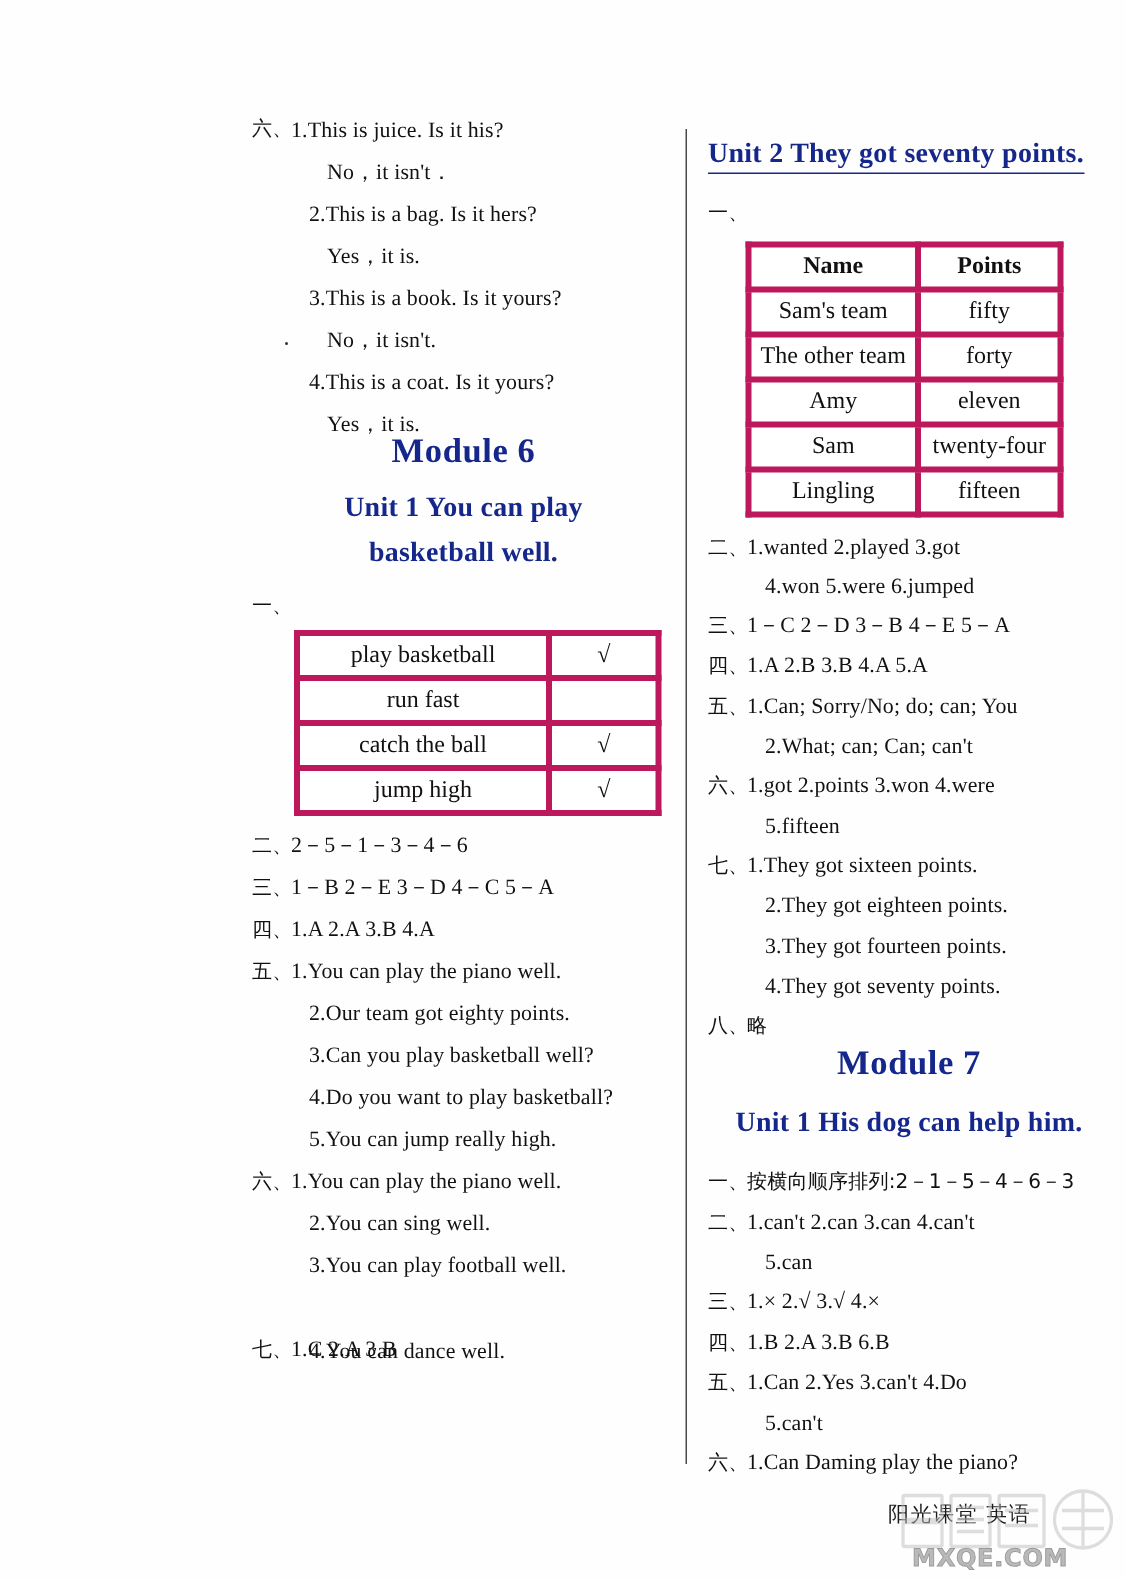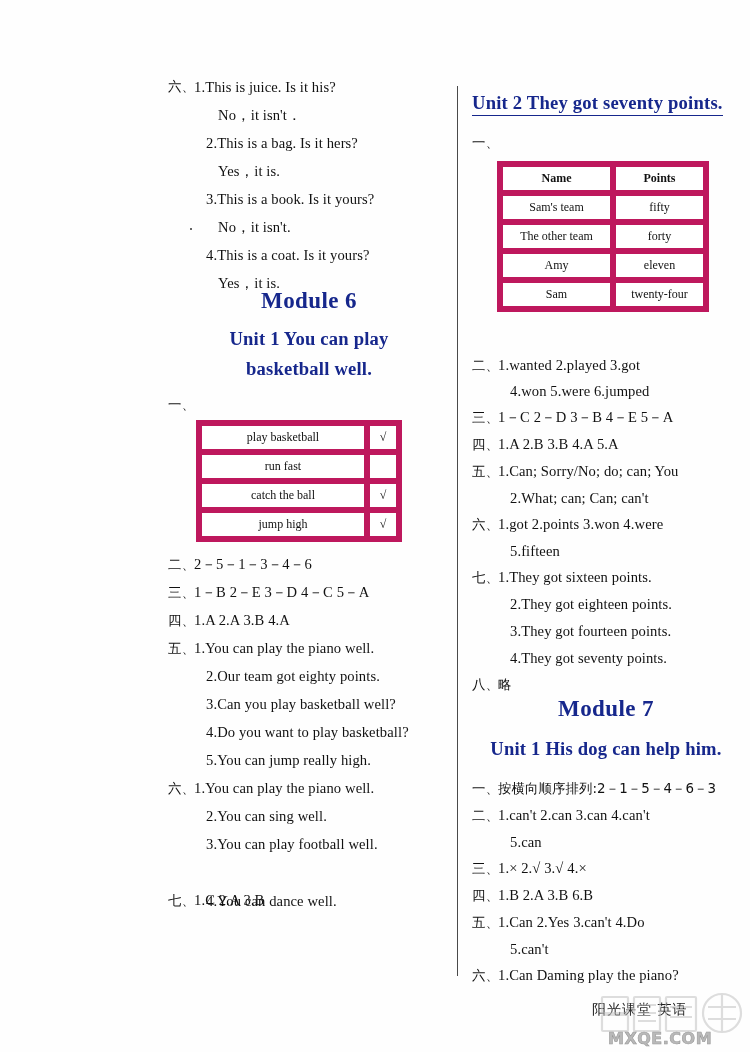--- a/index.html
+++ b/index.html
@@ -75,23 +75,23 @@
     padding-bottom: 1px;
   }
 
   
   table.ansbox {
     position: absolute;
     border-collapse: collapse;
     background: #fff;
   }
   table.ansbox td, table.ansbox th {
-    border: 6px solid #be185d;
+    border: 4px solid #be185d;
     text-align: center;
-    font-size: 12px;
+    font-size: 16px;
     font-weight: normal;
     padding: 4px 6px;
     height: 27px;
     font-family: "Liberation Serif", "DejaVu Serif", serif;
   }
   table.ansbox th {
     font-weight: bold;
   }
   table.ansbox.outer { border: 1.8px solid #111; }
 
@@ -165,21 +165,21 @@
     <div class="ln line" style="left:38px; top:248px;">4.This is a coat. Is it yours?</div>
     <div class="ln line" style="left:50px; top:276px;">Yes，it is.</div>
 
     <div class="module-head" style="left:0; width:282px; text-align:center; top:288px;">Module 6</div>
 
     <div class="unit-head" style="left:0; width:282px; text-align:center; top:328px;">Unit 1    You can play</div>
     <div class="unit-head" style="left:0; width:282px; text-align:center; top:358px;">basketball well.</div>
 
     <div class="ln line cn" style="left:0px; top:398px;">一、</div>
 
-    <table class="ansbox outer" style="left:28px; top:420px; width:206px;">
+    <table class="ansbox outer" style="left:28px; top:420px; width:245px;">
       <tbody>
         <tr>
           <td style="width:168px;">play basketball</td>
           <td class="tick">√</td>
         </tr>
         <tr>
           <td>run fast</td>
           <td class="tick"></td>
         </tr>
         <tr>
@@ -243,20 +243,24 @@
           <td>The other team</td>
           <td>forty</td>
         </tr>
         <tr>
           <td>Amy</td>
           <td>eleven</td>
         </tr>
         <tr>
           <td>Sam</td>
           <td>twenty-four</td>
+        </tr>
+        <tr>
+          <td>Lingling</td>
+          <td>fifteen</td>
         </tr>
       </tbody>
     </table>
 
     <div class="ln line cn" style="left:2px;  top:359px;">二、</div>
     <div class="ln line" style="left:28px; top:358px;">1.wanted  2.played  3.got</div>
 
     <div class="ln line" style="left:40px; top:384px;">4.won  5.were  6.jumped</div>
 
     <div class="ln line cn" style="left:2px;  top:411px;">三、</div>

